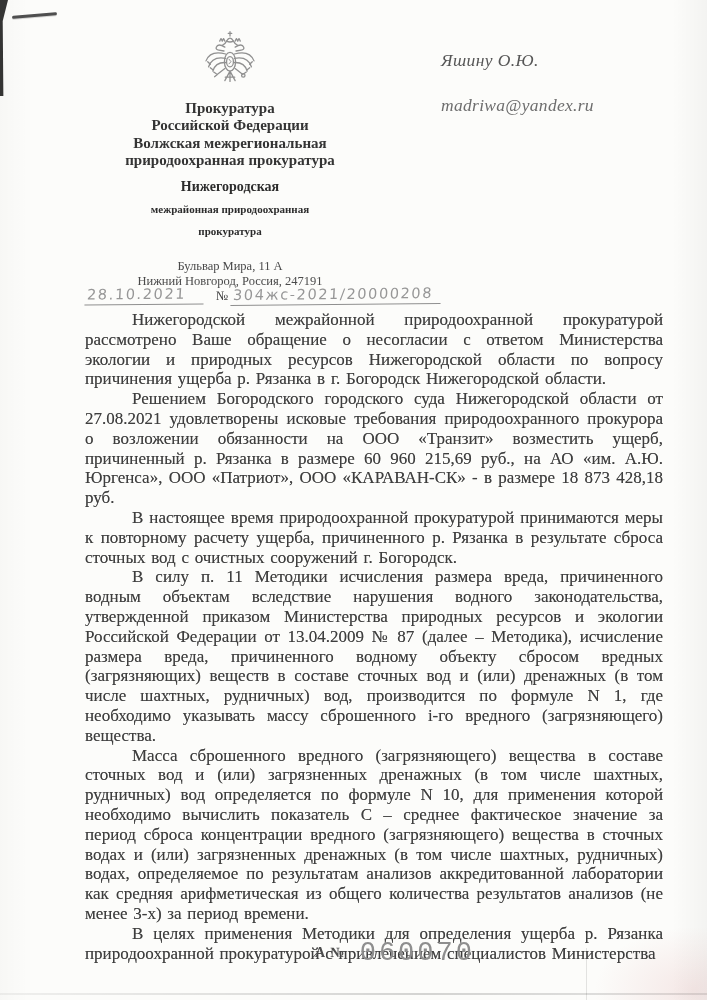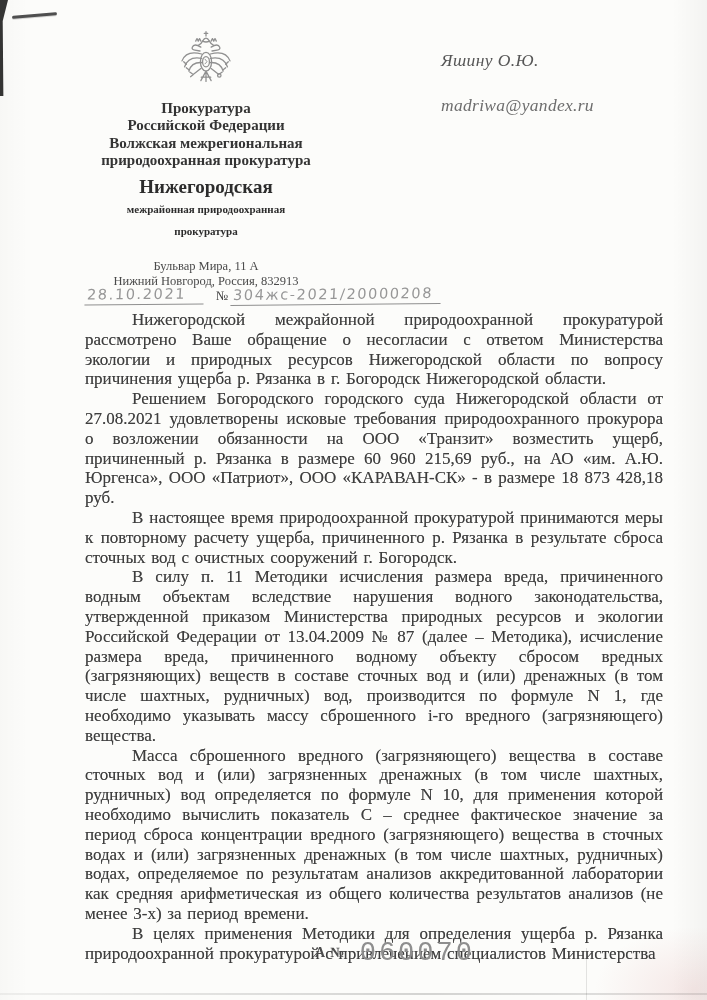--- a/index.html
+++ b/index.html
@@ -34,27 +34,27 @@
     position:absolute;left:0;top:993px;width:707px;height:2px;
     background:linear-gradient(to right, rgba(0,0,0,0.05), rgba(0,0,0,0.16) 60%, rgba(0,0,0,0.10));
   }
   .bottom-crease{
     position:absolute;left:586px;top:948px;width:1px;height:52px;
     background:rgba(0,0,0,0.10);
   }
 
   
   .letterhead{
-    position:absolute;left:44px;top:30px;width:324px;
+    position:absolute;left:68px;top:30px;width:324px;
     text-align:center;color:#2f2f2f;
   }
   .emblem{display:block;margin:0 auto 10px auto;}
   .org-block{font-weight:bold;font-size:15px;line-height:17.4px;color:#343434;}
   .org-name-block{margin-top:5px;font-weight:bold;color:#2c2c2c;}
-  .org-name-1{font-size:19px;line-height:23px;}
+  .org-name-1{font-size:14px;line-height:23px;}
   .org-name-2,.org-name-3{font-size:11px;line-height:22px;}
   .address-block{margin-top:17px;font-size:12.5px;line-height:15px;color:#4a4a4a;}
 
   
   .refline{
     position:absolute;left:85px;top:286px;width:360px;
     display:flex;align-items:flex-end;color:#4a4a4a;
   }
   .hw{
     font-family:"DejaVu Sans", sans-serif;
@@ -147,21 +147,21 @@
     </div>
 
     <div class="org-name-block">
       <div class="org-name-1">Нижегородская</div>
       <div class="org-name-2">межрайонная природоохранная</div>
       <div class="org-name-3">прокуратура</div>
     </div>
 
     <div class="address-block">
       <div>Бульвар Мира, 11 А</div>
-      <div>Нижний Новгород, Россия, 832913</div>
+      <div>Нижний Новгород, Россия, 247191</div>
     </div>
   </div>
 
   <div class="refline">
     <span class="hw u-date">28.10.2021</span>
     <span class="no-sign">№</span>
     <span class="hw u-num">304жс-2021/20000208</span>
   </div>
 
   <div class="recipient">

